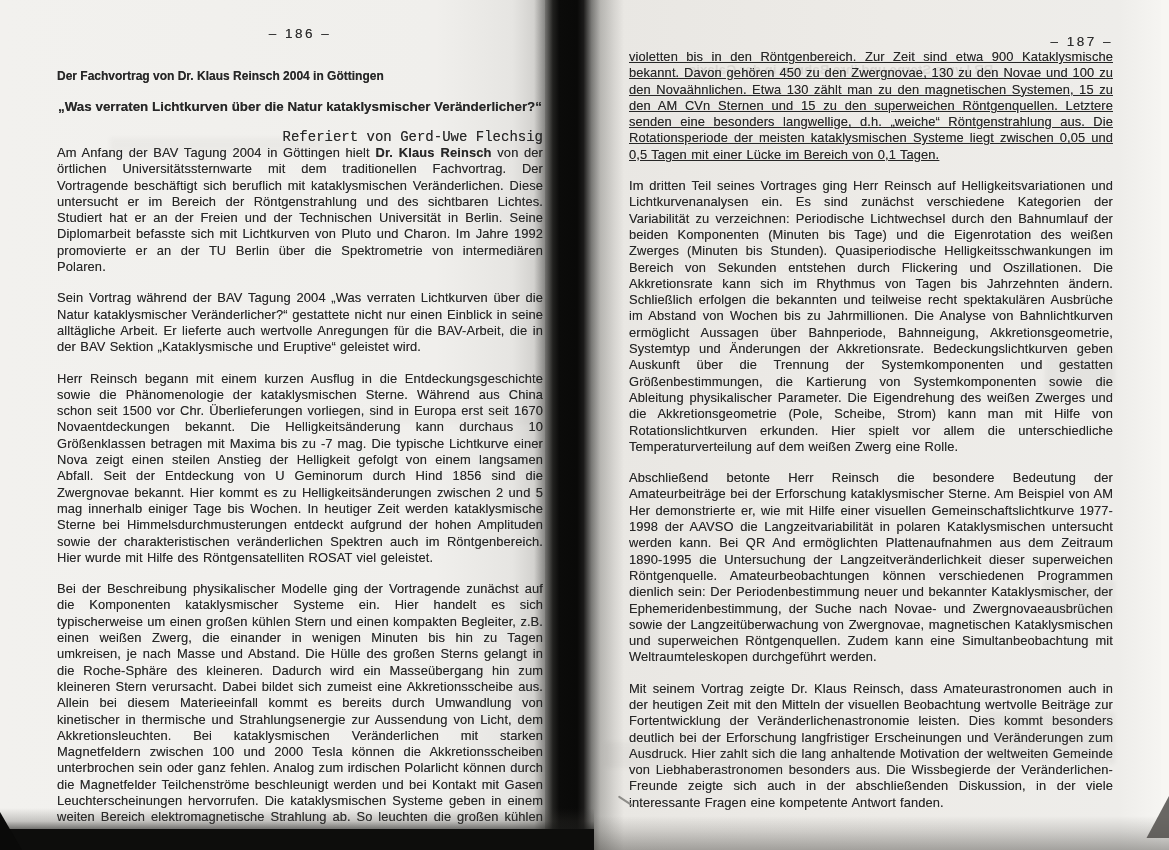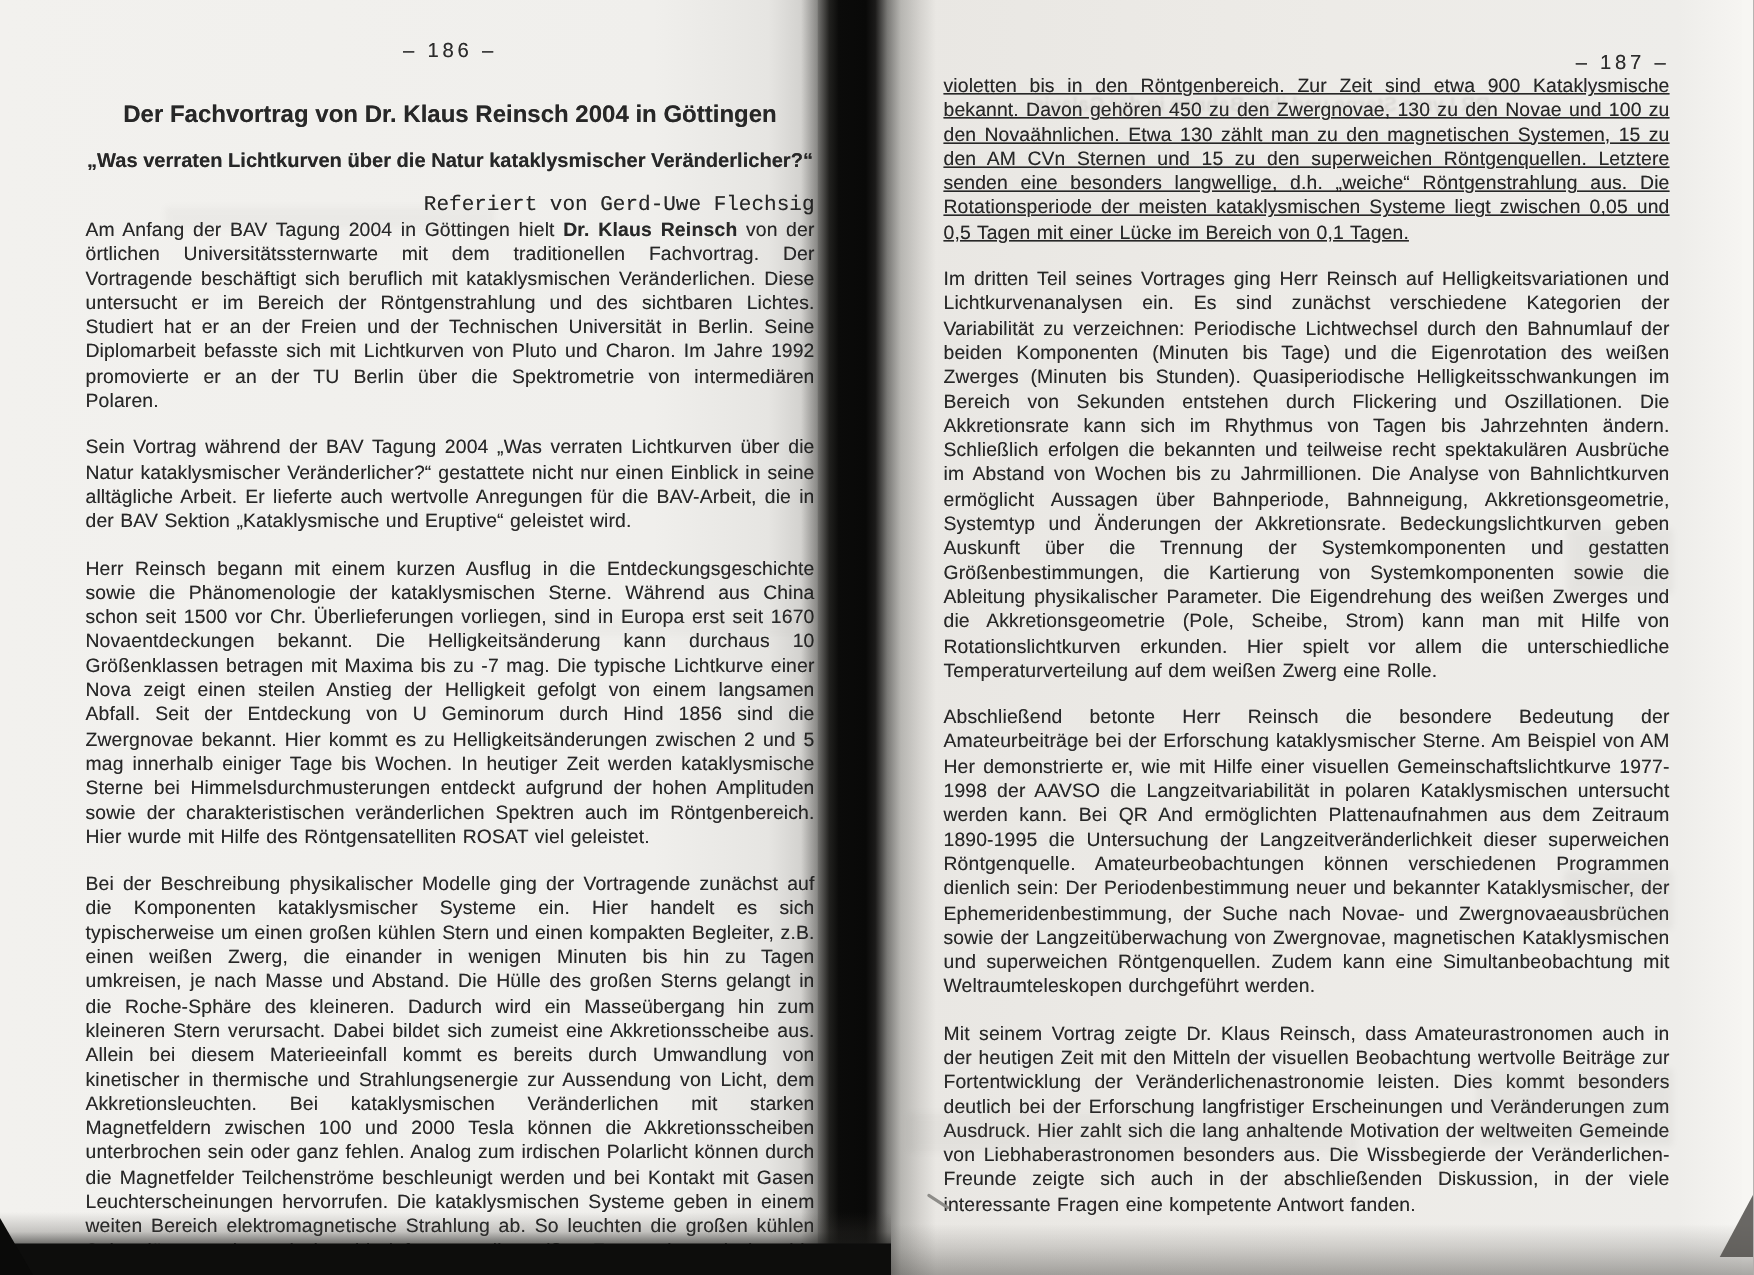--- a/index.html
+++ b/index.html
@@ -16,21 +16,21 @@
     background:linear-gradient(90deg,#a9a8a5 0%,#d6d5d1 5%,#e9e7e3 11%,#edebe7 55%,#eeedea 92%,#f6f5f2 99%);}
   .textcol{position:absolute;top:0;}
   .textcol-left{left:57px;width:486px;}
   .textcol-right{left:84px;width:484px;}
   .pagenum{
     text-align:center;font-size:13.5px;letter-spacing:2.5px;
     margin:26px 0 0;color:#2c2c2c;text-shadow:0 0 .3px rgba(40,40,40,.55);
   }
   .pagenum-right{margin-top:34px;text-align:right;}
   .title{
-    font-weight:bold;text-align:center;font-size:16px;line-height:17px;
+    font-weight:bold;text-align:left;font-size:12px;line-height:17px;
     margin:27px 0 0;text-shadow:0 0 .3px rgba(30,30,30,.6);
   }
   .subtitle{
     font-weight:bold;text-align:center;font-size:13.4px;line-height:17px;
     margin:13px 0 0;text-shadow:0 0 .3px rgba(30,30,30,.6);
   }
   .byline{
     text-align:right;font-size:14px;margin:14px 0 0;
     text-shadow:0 0 .3px rgba(40,40,40,.5);
     font-family:Liberation Mono, monospace;

